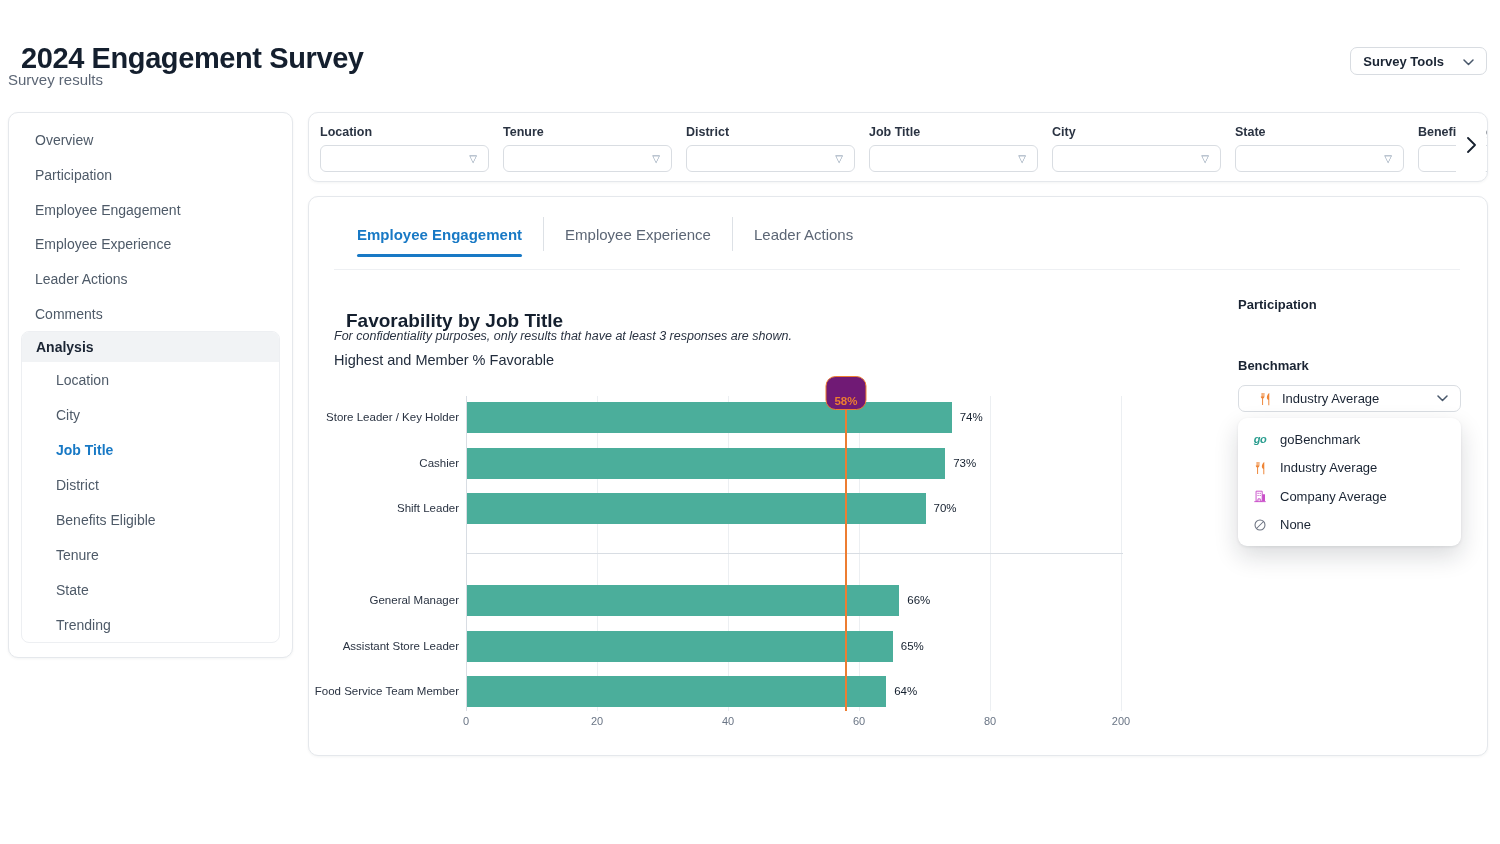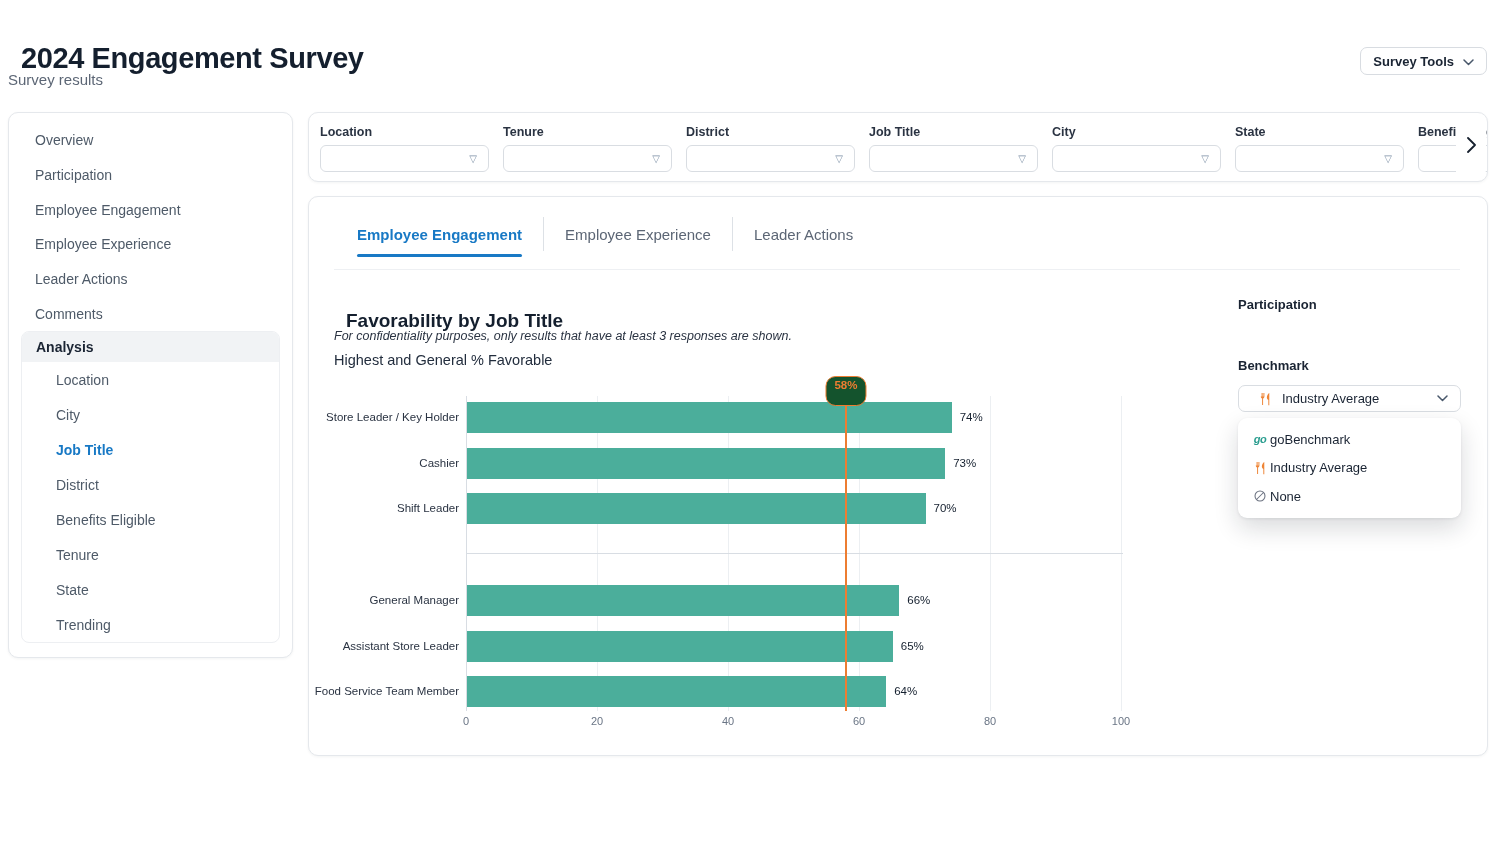--- a/index.html
+++ b/index.html
@@ -9,21 +9,21 @@
     background:#ffffff; font-family:"Liberation Sans", sans-serif; color:#18212f;
   }
   .card { position:absolute; background:#fff; border:1px solid #e5e8ec; border-radius:10px;
           box-shadow:0 1px 3px rgba(20,30,45,.05); }
 
   
   .page-title { position:absolute; left:7px; top:28px; margin:14px; font-size:29px; font-weight:700;
                 letter-spacing:-.4px; color:#141f2e; }
   .page-subtitle { position:absolute; left:8px; top:71px; font-size:15px; color:#5c6675; }
   .survey-tools { position:absolute; right:13px; top:47px; height:28px; display:flex; align-items:center;
-                  gap:9px; padding:0 12px; background:#fff; border:1px solid #d8dce1; border-radius:7px;
+                  gap:19px; padding:0 12px; background:#fff; border:1px solid #d8dce1; border-radius:7px;
                   font-size:13px; font-weight:700; color:#1a2433; cursor:pointer; }
 
   
   .sidebar { left:8px; top:112px; width:285px; height:546px; }
   .side-list { padding-top:10px; }
   .side-item { height:34.7px; display:flex; align-items:center; padding-left:26px;
                font-size:14px; color:#4e5a68; cursor:pointer; }
   .analysis-group { margin:0 12px; border:1px solid #edeff2; border-radius:8px; overflow:hidden; }
   .analysis-header { height:30px; background:#f1f3f5; display:flex; align-items:center; padding-left:14px;
                      font-size:14px; font-weight:700; color:#1a2433; cursor:pointer; }
@@ -63,33 +63,33 @@
   .chart { position:absolute; inset:0; }
   .gridline { position:absolute; width:1px; background:#eceff2; }
   .axisline { position:absolute; width:1px; background:#d8dde3; }
   .group-divider { position:absolute; height:1px; background:#d8dde3; }
   .chart-bar { position:absolute; height:31px; }
   .cat-label { position:absolute; left:4px; width:146px; text-align:right; font-size:11.5px;
                color:#2a3342; line-height:31px; white-space:nowrap; }
   .val-label { position:absolute; font-size:11.5px; color:#141f2e; line-height:31px; }
   .tick-label { position:absolute; top:518px; transform:translateX(-50%); font-size:11px; color:#6a7585; }
   .bench-line { position:absolute; width:2px; }
-  .bench-pill { position:absolute; transform:translateX(-50%); height:30px; line-height:16px; padding:0 8px;
-                background:#14532d; border:1.5px solid; border-radius:10px; font-size:11.5px; font-weight:700; }
+  .bench-pill { position:absolute; transform:translateX(-50%); height:18px; line-height:16px; padding:16px 8px;
+                background:#701a75; border:1.5px solid; border-radius:10px; font-size:11.5px; font-weight:700; }
 
   
   .panel-label { position:absolute; left:929px; font-size:13px; font-weight:700; color:#1a2433; }
   .panel-select { position:absolute; left:929px; width:223px; height:27px; background:#fff;
                   border:1px solid #d9dde2; border-radius:7px; display:flex; align-items:center;
                   padding:0 12px 0 18px; font-size:13px; color:#1a2433; cursor:pointer; gap:9px; }
   .panel-select .chev { margin-left:auto; display:flex; }
   .benchmark-menu { position:absolute; left:929px; top:221px; width:223px; padding:7px 0; background:#fff;
                     border-radius:9px;
                     box-shadow:0 1px 3px rgba(16,24,40,.08), 0 10px 24px rgba(16,24,40,.16); }
-  .menu-item { height:28.5px; display:flex; align-items:center; gap:2px; padding-left:14px;
+  .menu-item { height:28.5px; display:flex; align-items:center; gap:12px; padding-left:14px;
                font-size:13px; color:#1a2433; cursor:pointer; }
   .menu-icon { width:16px; display:flex; align-items:center; justify-content:center; }
   .go-logo { font-style:italic; font-weight:700; font-size:11px; letter-spacing:-.5px; }
 </style>
 </head>
 <body>
 
 <h1 class="page-title">2024 Engagement Survey</h1>
 <div class="page-subtitle">Survey results</div>
 <button class="survey-tools">
@@ -178,35 +178,35 @@
       <div class="tab active">Employee Engagement</div>
       <div class="tab-sep"></div>
       <div class="tab">Employee Experience</div>
       <div class="tab-sep"></div>
       <div class="tab">Leader Actions</div>
     </div>
   <div class="card-divider"></div>
 
   <h2 class="chart-title">Favorability by Job Title</h2>
   <div class="chart-note">For confidentiality purposes, only results that have at least 3 responses are shown.</div>
-  <div class="chart-subtitle">Highest and General % Favorable</div>
+  <div class="chart-subtitle">Highest and Member % Favorable</div>
 
   <div class="chart" id="chart">
       <div class="axisline" style="left: 157px; top: 199px; height: 315px;"></div>
       <div class="tick-label" style="left: 157px;">0</div>
       <div class="gridline" style="left: 288px; top: 199px; height: 315px;"></div>
       <div class="tick-label" style="left: 288px;">20</div>
       <div class="gridline" style="left: 419px; top: 199px; height: 315px;"></div>
       <div class="tick-label" style="left: 419px;">40</div>
       <div class="gridline" style="left: 550px; top: 199px; height: 315px;"></div>
       <div class="tick-label" style="left: 550px;">60</div>
       <div class="gridline" style="left: 681px; top: 199px; height: 315px;"></div>
       <div class="tick-label" style="left: 681px;">80</div>
       <div class="gridline" style="left: 812px; top: 199px; height: 315px;"></div>
-      <div class="tick-label" style="left: 812px;">100</div>
+      <div class="tick-label" style="left: 812px;">200</div>
       <div class="group-divider" style="left: 157px; top: 356px; width: 657px;"></div>
       <div class="chart-bar" style="left: 158px; top: 205px; width: 484.7px; background: rgb(75, 174, 155);"></div>
       <div class="cat-label" style="top: 205px;">Store Leader / Key Holder</div>
       <div class="val-label" style="left: 650.7px; top: 205px;">74%</div>
       <div class="chart-bar" style="left: 158px; top: 250.5px; width: 478.15px; background: rgb(75, 174, 155);"></div>
       <div class="cat-label" style="top: 250.5px; text-align: right;">Cashier</div>
       <div class="val-label" style="left: 644.15px; top: 250.5px;">73%</div>
       <div class="chart-bar" style="left: 158px; top: 296px; width: 458.5px; background: rgb(75, 174, 155);"></div>
       <div class="cat-label" style="top: 296px;">Shift Leader</div>
       <div class="val-label" style="left: 624.5px; top: 296px;">70%</div>
@@ -252,20 +252,31 @@
         <span class="menu-icon">
           <svg width="14" height="14" viewBox="0 0 16 16" fill="#ee8435">
             <path d="M3.2 1.2v4.1c0 .95.62 1.75 1.5 2V14.8h1.1V7.3c.88-.25 1.5-1.05 1.5-2V1.2H6.2v3.9h-.9V1.2H4.1v3.9h-.9V1.2z"></path>
             <path d="M12.9 1.2c-1.7 1.1-2.8 3.1-2.8 5 0 1.4.7 2.4 1.7 2.8v6h1.1z"></path>
           </svg>
         </span>
         <span>Industry Average</span>
       </div>
       <div class="menu-item">
         <span class="menu-icon">
+          <svg width="14" height="14" viewBox="0 0 16 16" fill="#c94fc9">
+            <path d="M1.5 13.9h13v1.1h-13z"></path>
+            <path d="M3.5 13.9V2.5h7v11.4h-2.2v-2.6H5.7v2.6z" fill="none" stroke="#c94fc9" stroke-width="1.1"></path>
+            <path d="M5.2 4.4h1.2v1.2H5.2zm2.4 0h1.2v1.2H7.6zM5.2 6.9h1.2v1.2H5.2zm2.4 0h1.2v1.2H7.6z"></path>
+            <path d="M10.5 6h3.2v7.9h-3.2z"></path>
+          </svg>
+        </span>
+        <span>Company Average</span>
+      </div>
+      <div class="menu-item">
+        <span class="menu-icon">
           <svg width="14" height="14" viewBox="0 0 16 16">
             <circle cx="8" cy="8" r="5.7" fill="none" stroke="#6b7280" stroke-width="1.2"></circle>
             <path d="M4 12L12 4" stroke="#6b7280" stroke-width="1.2"></path>
           </svg>
         </span>
         <span>None</span>
       </div>
     </div>
 </section>
 

